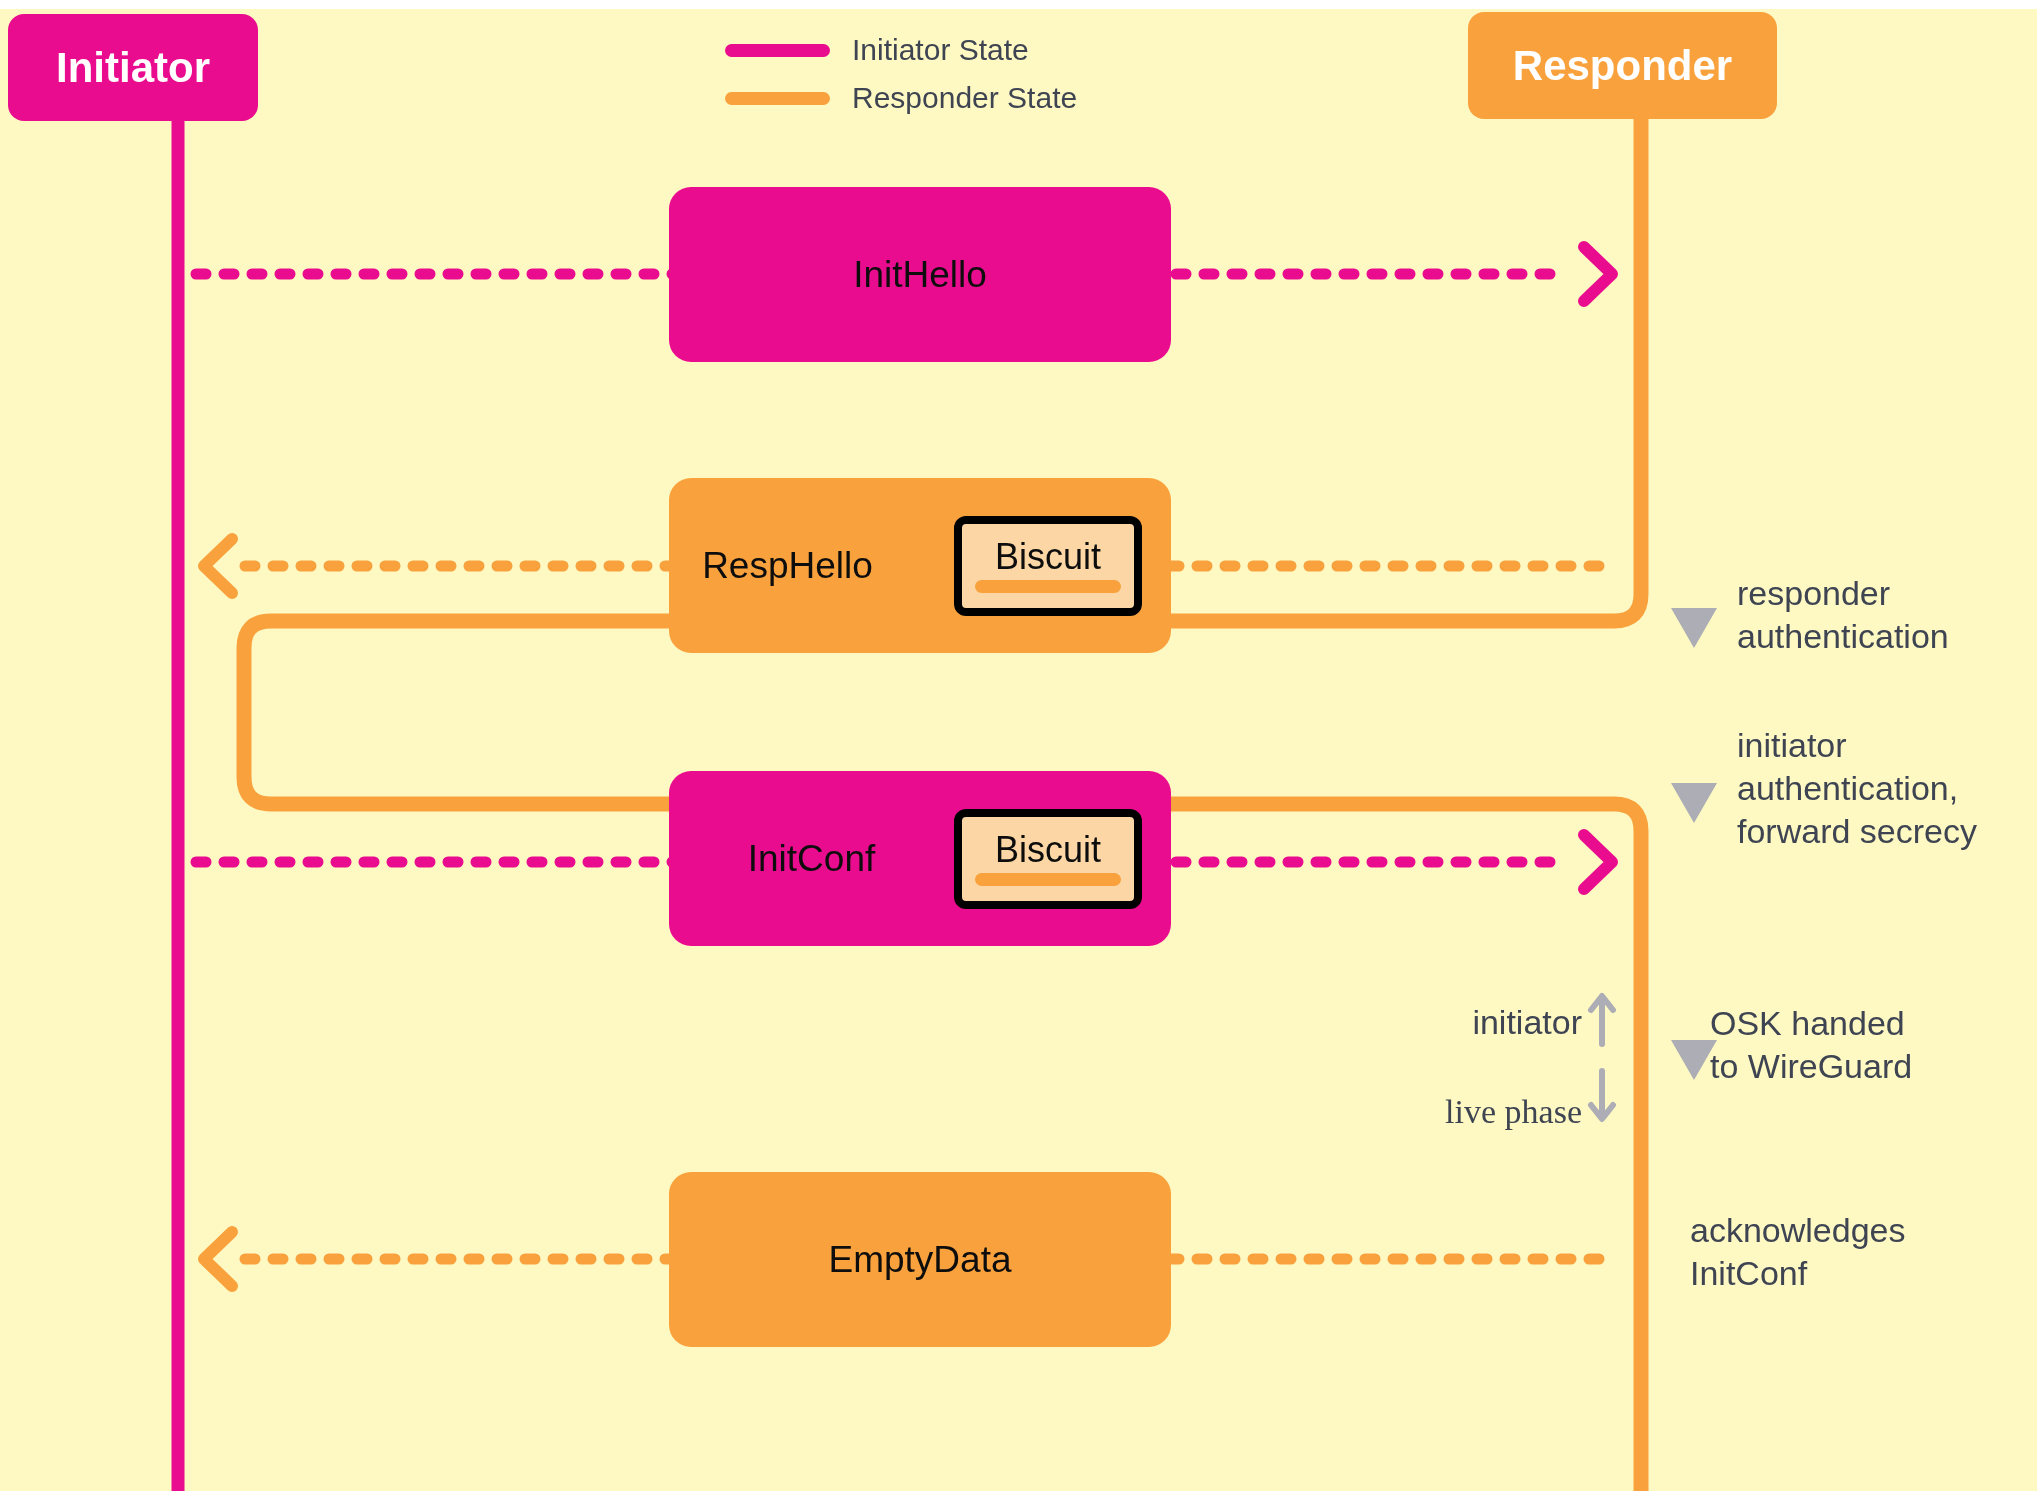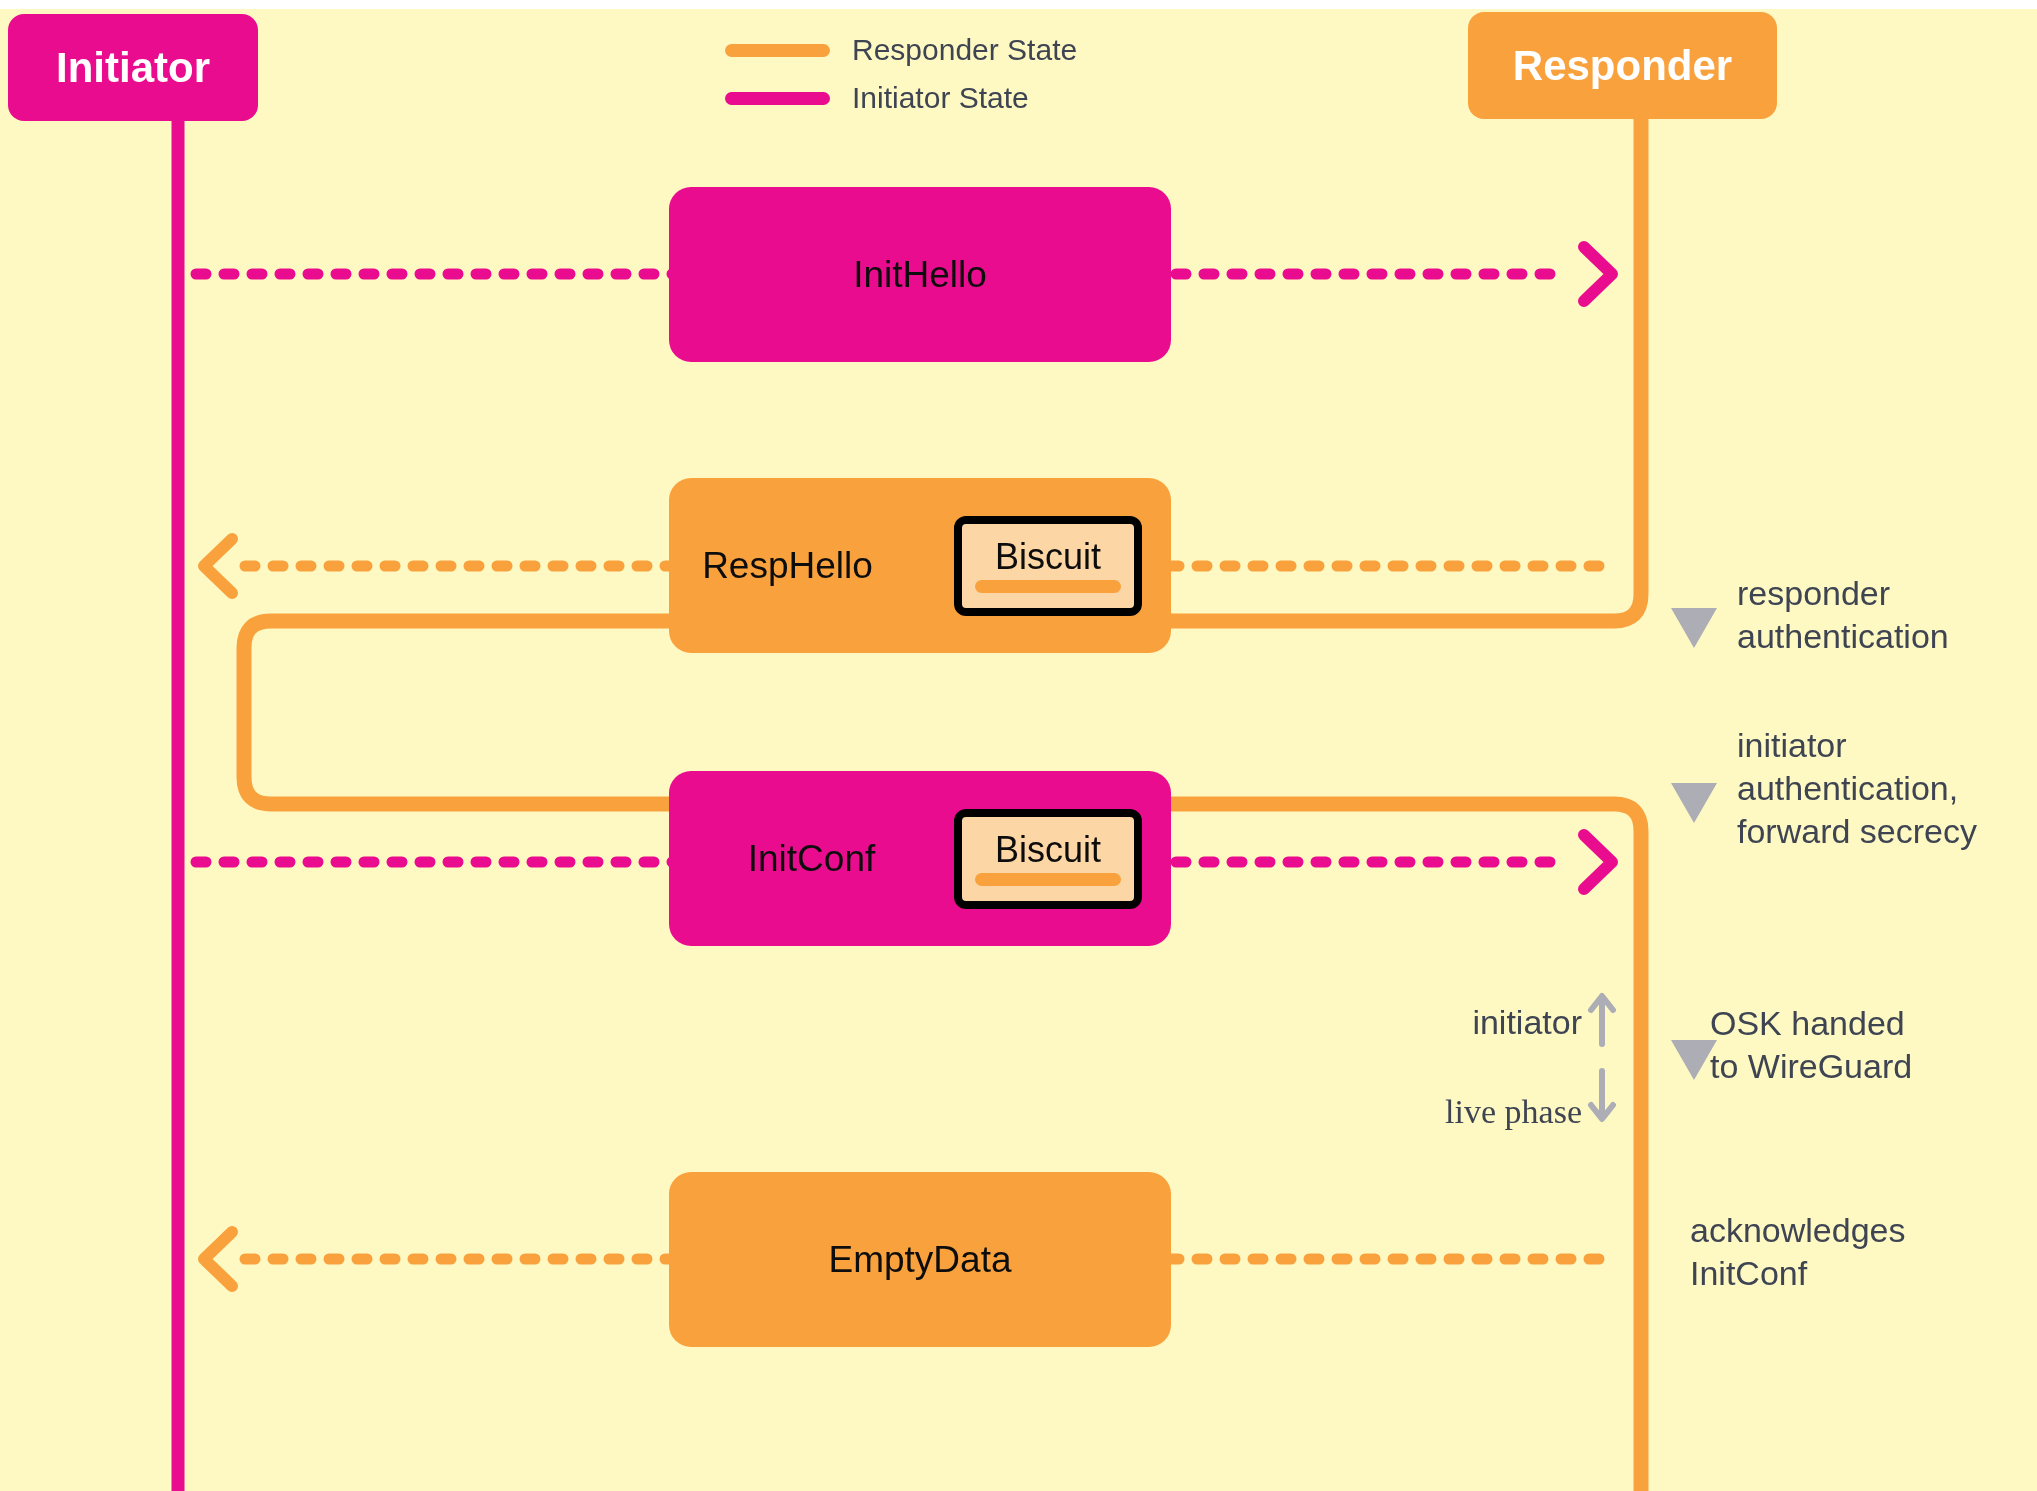--- a/index.html
+++ b/index.html
@@ -81,26 +81,26 @@
 
   <div class="node pink" style="left:8px;top:5px;width:250px;height:107px;">
     <span>Initiator</span>
   </div>
   <div class="node orange" style="left:1468px;top:3px;width:309px;height:107px;">
     <span>Responder</span>
   </div>
 
   <div class="legend">
     <div class="legend-row">
+      <span class="legend-swatch pink"></span>
+      <span class="legend-label">Initiator State</span>
+    </div>
+    <div class="legend-row">
       <span class="legend-swatch orange"></span>
       <span class="legend-label">Responder State</span>
-    </div>
-    <div class="legend-row">
-      <span class="legend-swatch pink"></span>
-      <span class="legend-label">Initiator State</span>
     </div>
   </div>
 
   <div class="msg pink" style="top:178px;">
     <div class="msg-label">InitHello</div>
   </div>
 
   <div class="msg orange" style="top:469px;">
     <div class="msg-label">RespHello</div>
     <div class="biscuit">

